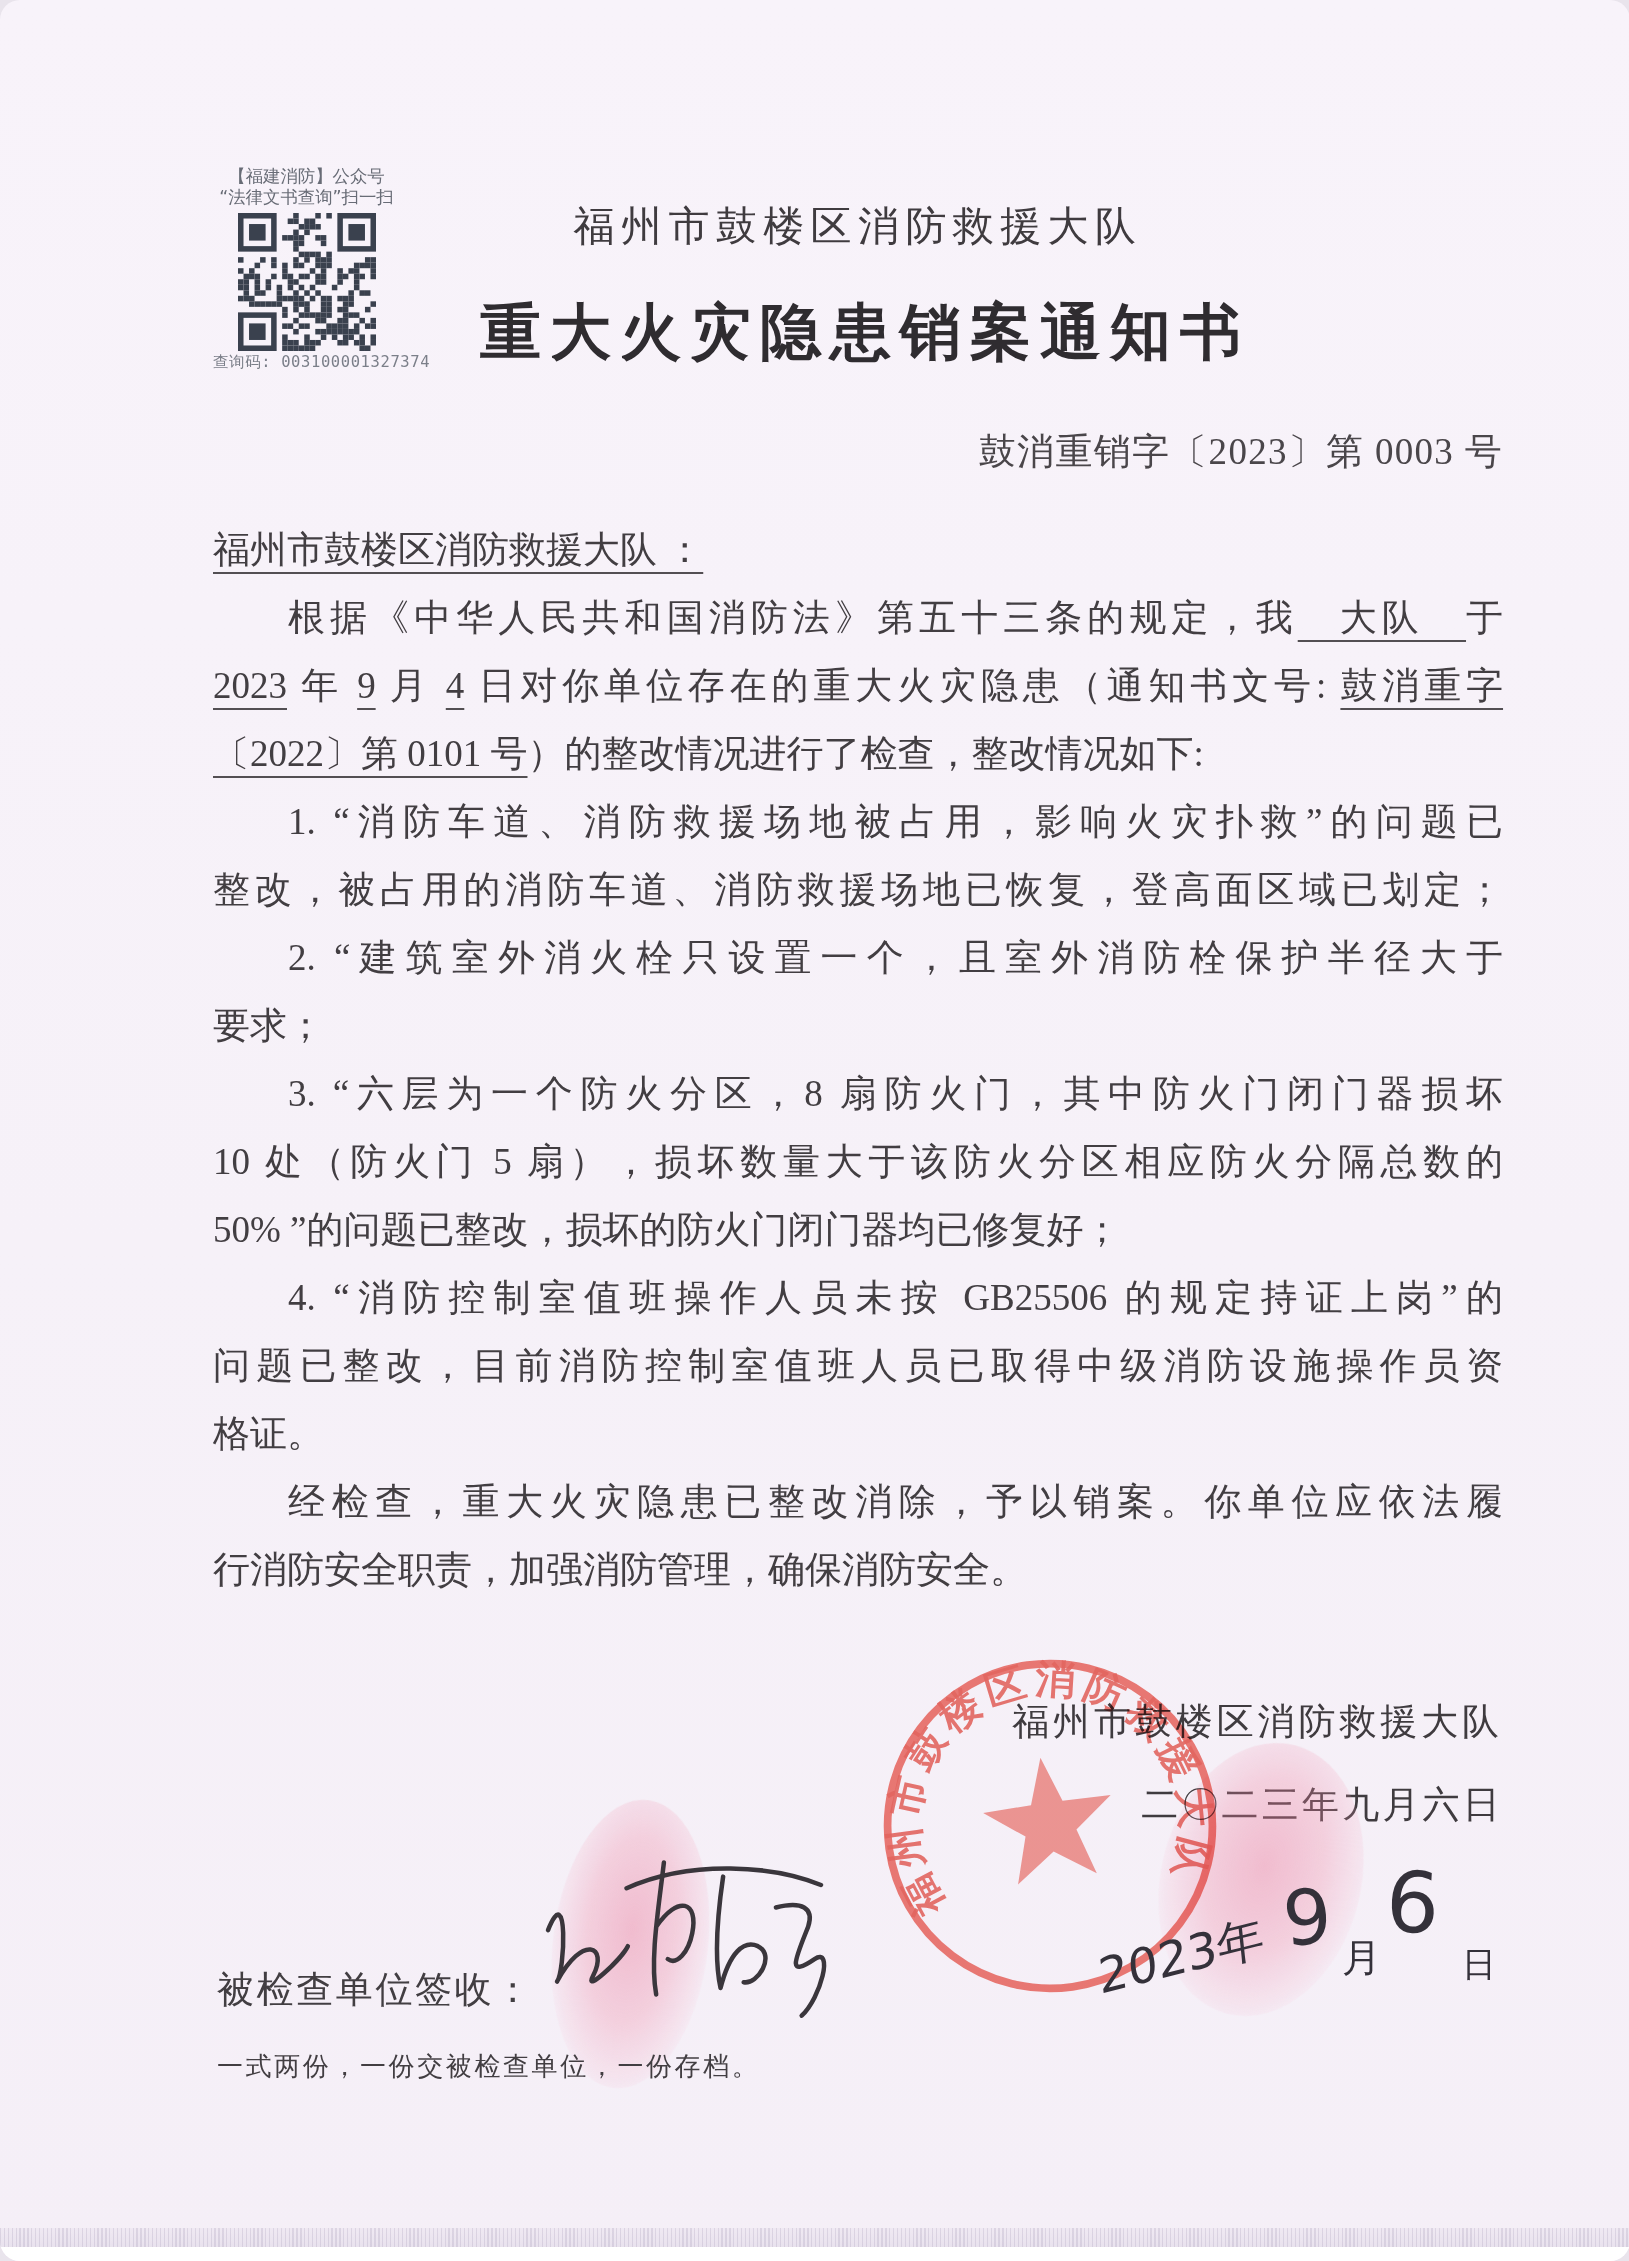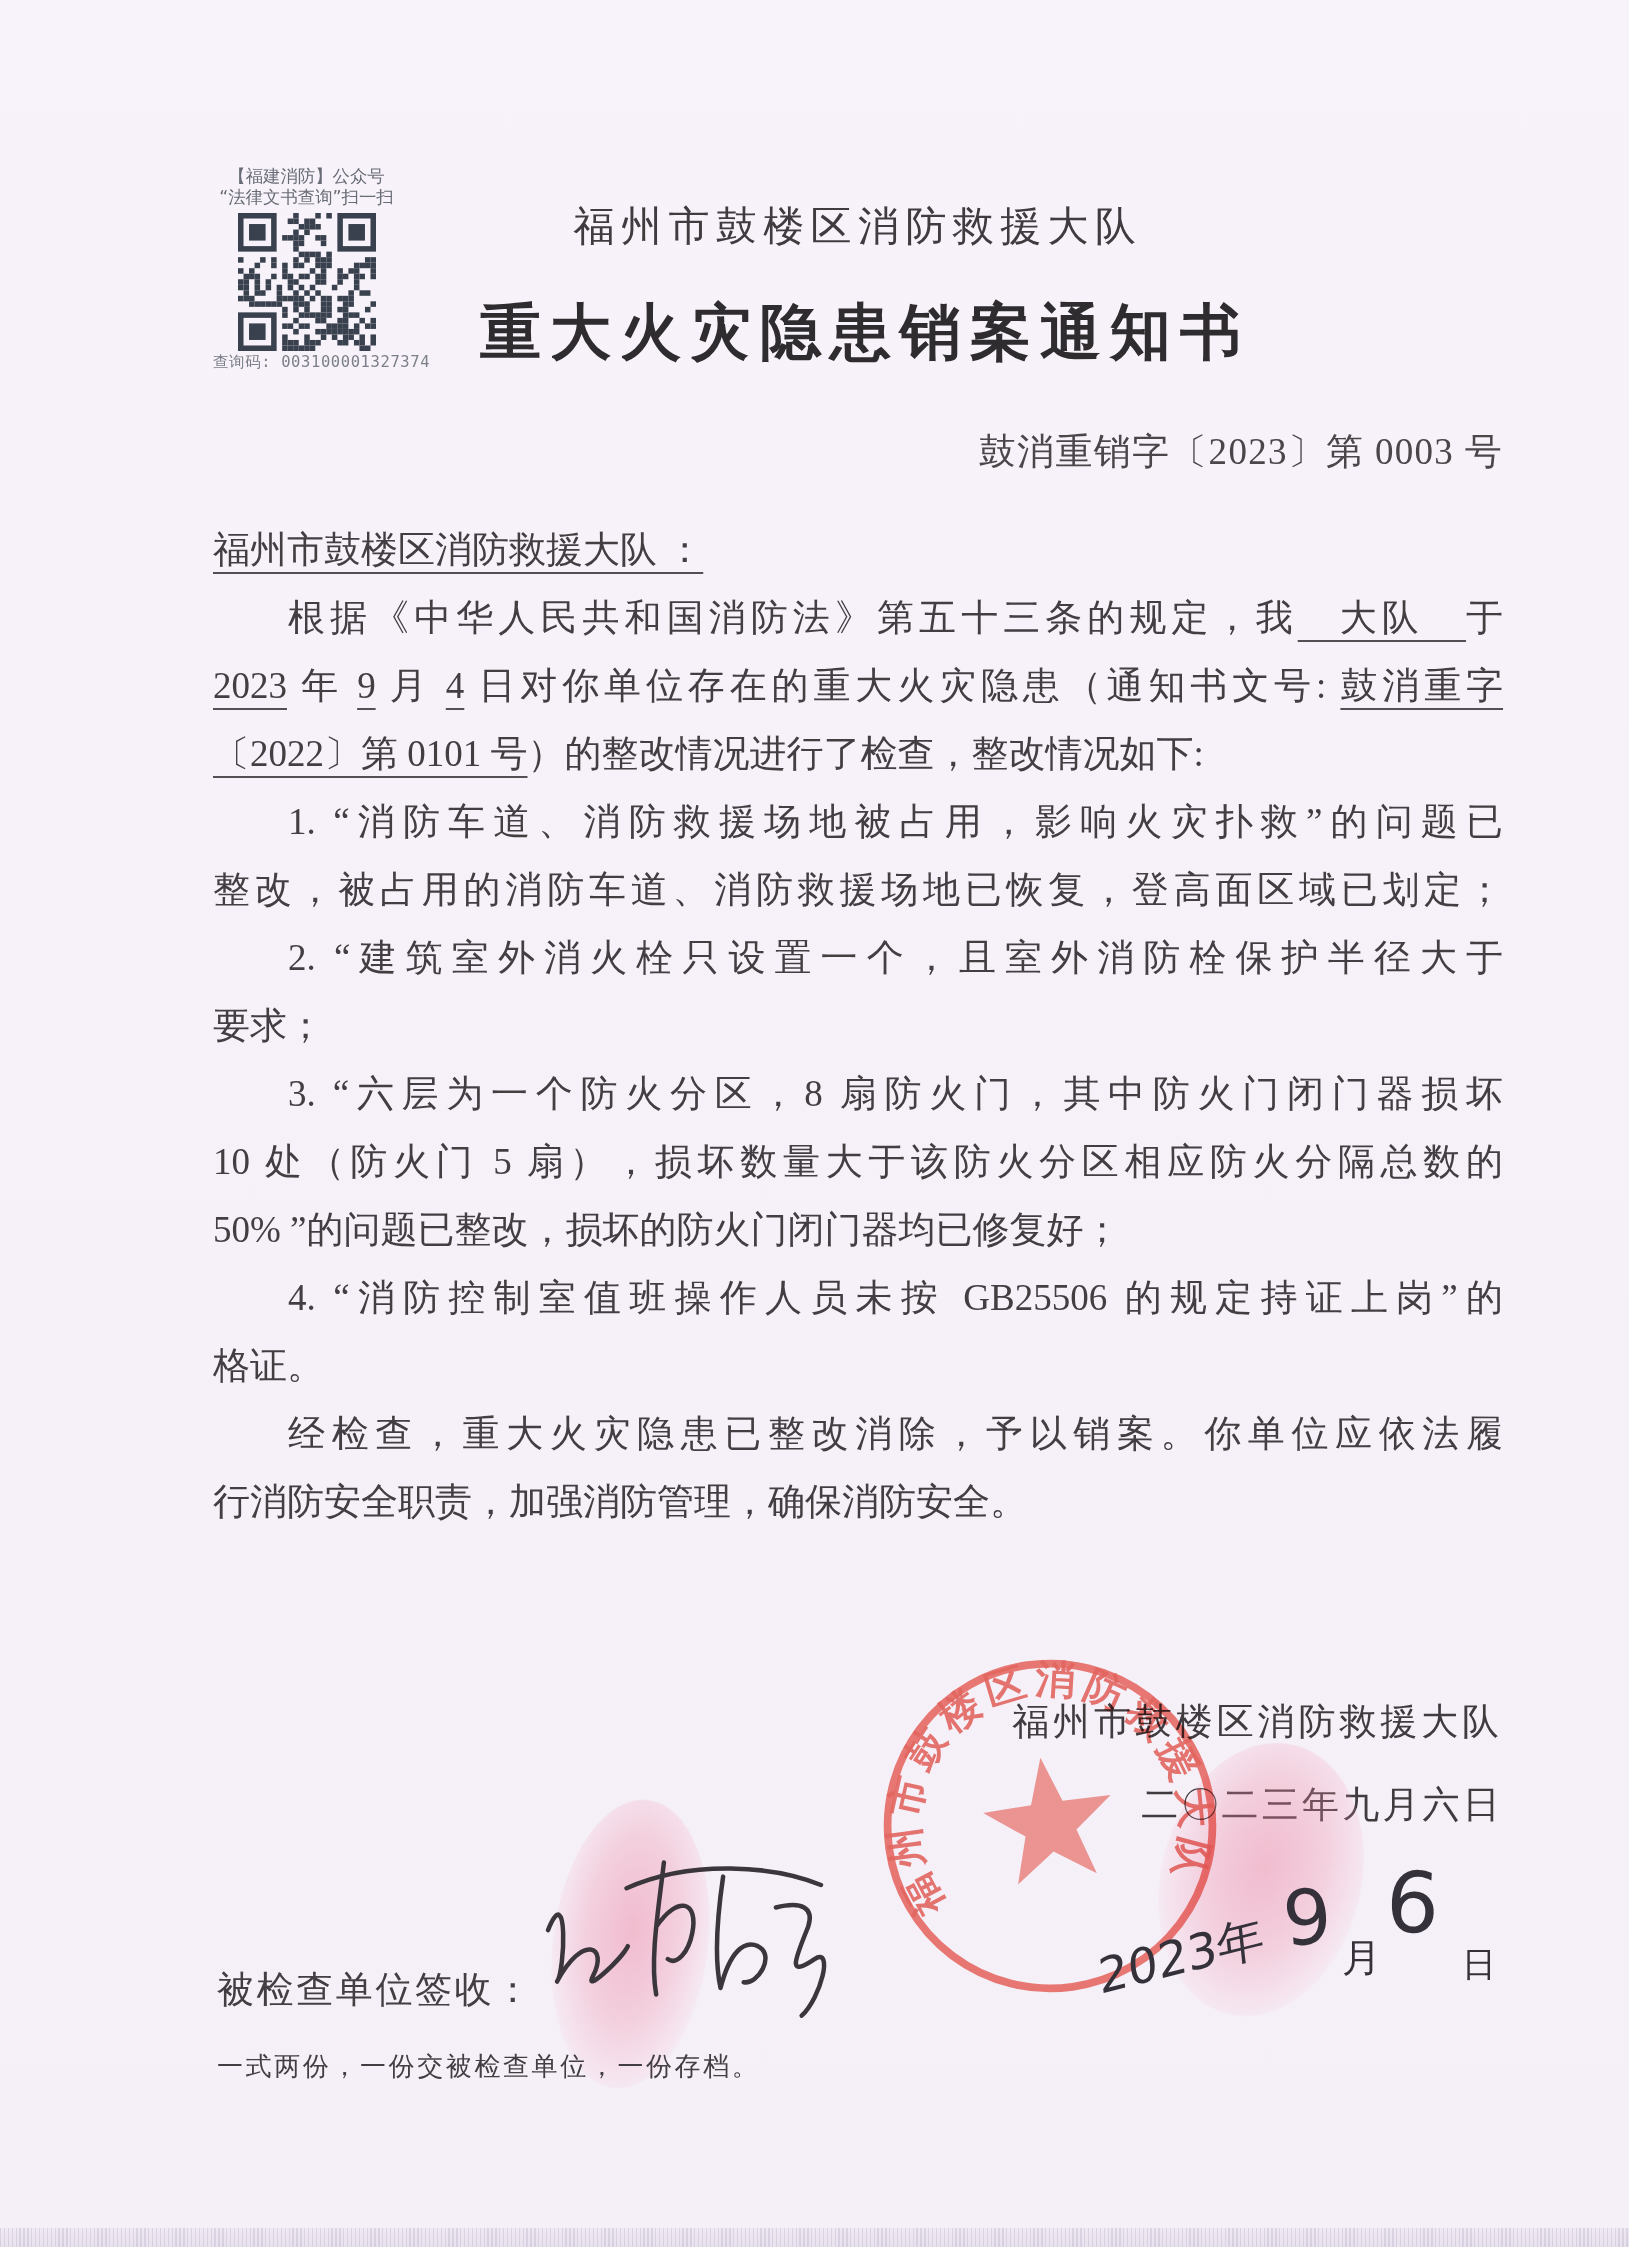--- a/index.html
+++ b/index.html
@@ -3,20 +3,21 @@
 <meta charset="utf-8">
 <style>
   html,body{margin:0;padding:0;background:#e9e4ec;}
   .page{
     position:relative;
     width:1630px;height:2261px;
     background:linear-gradient(180deg,#f8f3fa 0%,#f6f1f8 55%,#f5eff7 100%);
     overflow:hidden;
     font-family:"Liberation Serif","DejaVu Serif",serif;
     color:#423e42;
+    border-radius:20px;
   }
   
   .qr-block{position:absolute;left:213px;top:166px;width:187px;text-align:center;}
   .qr-caption{font-size:17.4px;line-height:21px;color:#686c76;font-family:"DejaVu Sans",sans-serif;white-space:nowrap;}
   .qr-svg{display:block;margin:5.2px auto 1.3px auto;width:142px;height:138px;}
   .qr-code-text{font-size:15.5px;color:#7b7f89;font-family:"DejaVu Sans Mono",monospace;white-space:nowrap;letter-spacing:0.6px;}
   
   .content-col{position:absolute;left:213px;width:1290px;}
   .org-header{top:199px;text-align:center;font-size:41px;letter-spacing:6.4px;color:#3f3b3f;white-space:nowrap;}
   .doc-title{top:285px;text-align:center;font-size:61px;font-weight:bold;letter-spacing:9px;color:#2f2c30;white-space:nowrap;margin:7px;
@@ -294,20 +295,21 @@
       <div class="line fill"><span class="u">2023</span><span> 年 </span><span class="u">9</span><span> 月 </span><span class="u">4</span><span> 日对你单位存在的重大火灾隐患（通知书文号: </span><span class="u">鼓消重字</span></div>
       <div class="line"><span class="u">〔2022〕第 0101 号</span><span>）的整改情况进行了检查，整改情况如下:</span></div>
       <div class="line fill indent"><span>1. “消防车道、消防救援场地被占用，影响火灾扑救”的问题已</span></div>
       <div class="line fill"><span>整改，被占用的消防车道、消防救援场地已恢复，登高面区域已划定；</span></div>
       <div class="line fill indent"><span>2. “建筑室外消火栓只设置一个，且室外消防栓保护半径大于</span></div>
       <div class="line"><span>要求；</span></div>
       <div class="line fill indent"><span>3. “六层为一个防火分区，8 扇防火门，其中防火门闭门器损坏</span></div>
       <div class="line fill"><span>10 处（防火门 5 扇），损坏数量大于该防火分区相应防火分隔总数的</span></div>
       <div class="line"><span>50% ”的问题已整改，损坏的防火门闭门器均已修复好；</span></div>
       <div class="line fill indent"><span>4. “消防控制室值班操作人员未按 GB25506 的规定持证上岗”的</span></div>
+      <div class="line fill"><span>问题已整改，目前消防控制室值班人员已取得中级消防设施操作员资</span></div>
       <div class="line"><span>格证。</span></div>
       <div class="line fill indent"><span>经检查，重大火灾隐患已整改消除，予以销案。你单位应依法履</span></div>
       <div class="line"><span>行消防安全职责，加强消防管理，确保消防安全。</span></div>
     </div>
 
   <div class="content-col signoff-org">福州市鼓楼区消防救援大队</div>
   <div class="content-col signoff-date">二〇二三年九月六日</div>
 
   <div class="fingerprint fp-right"></div>
   <div class="fingerprint fp-left"></div>

